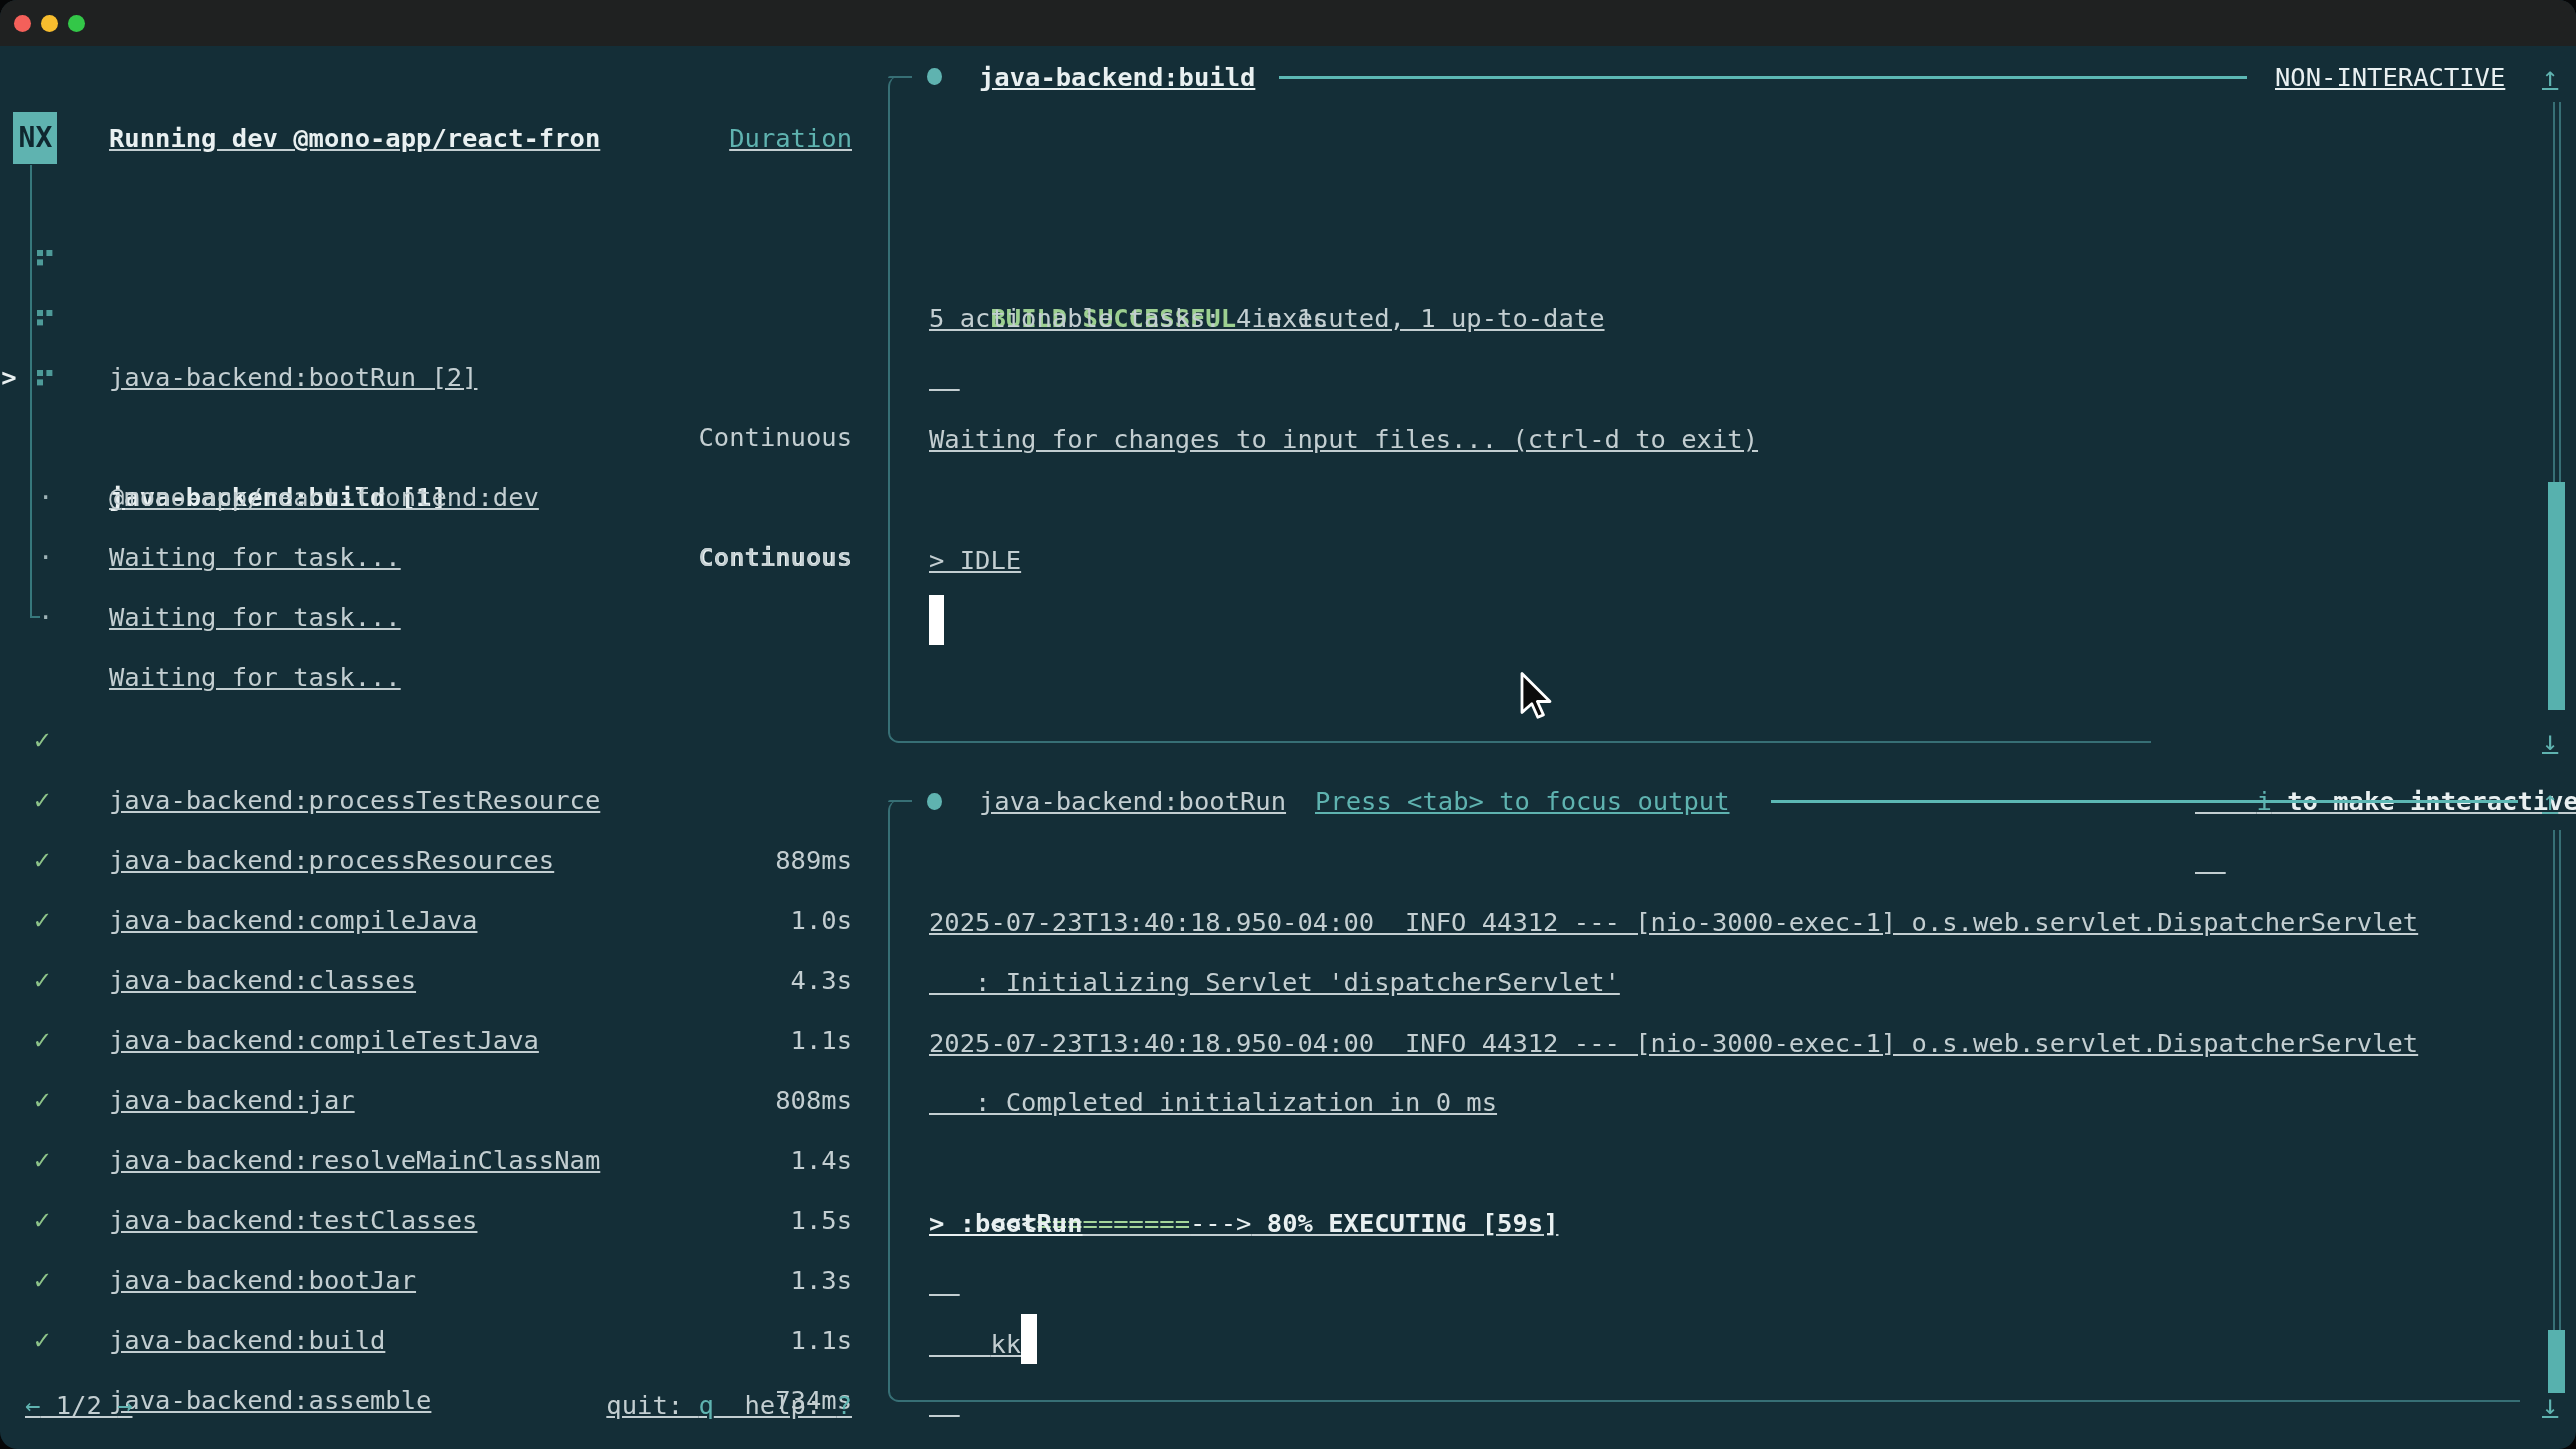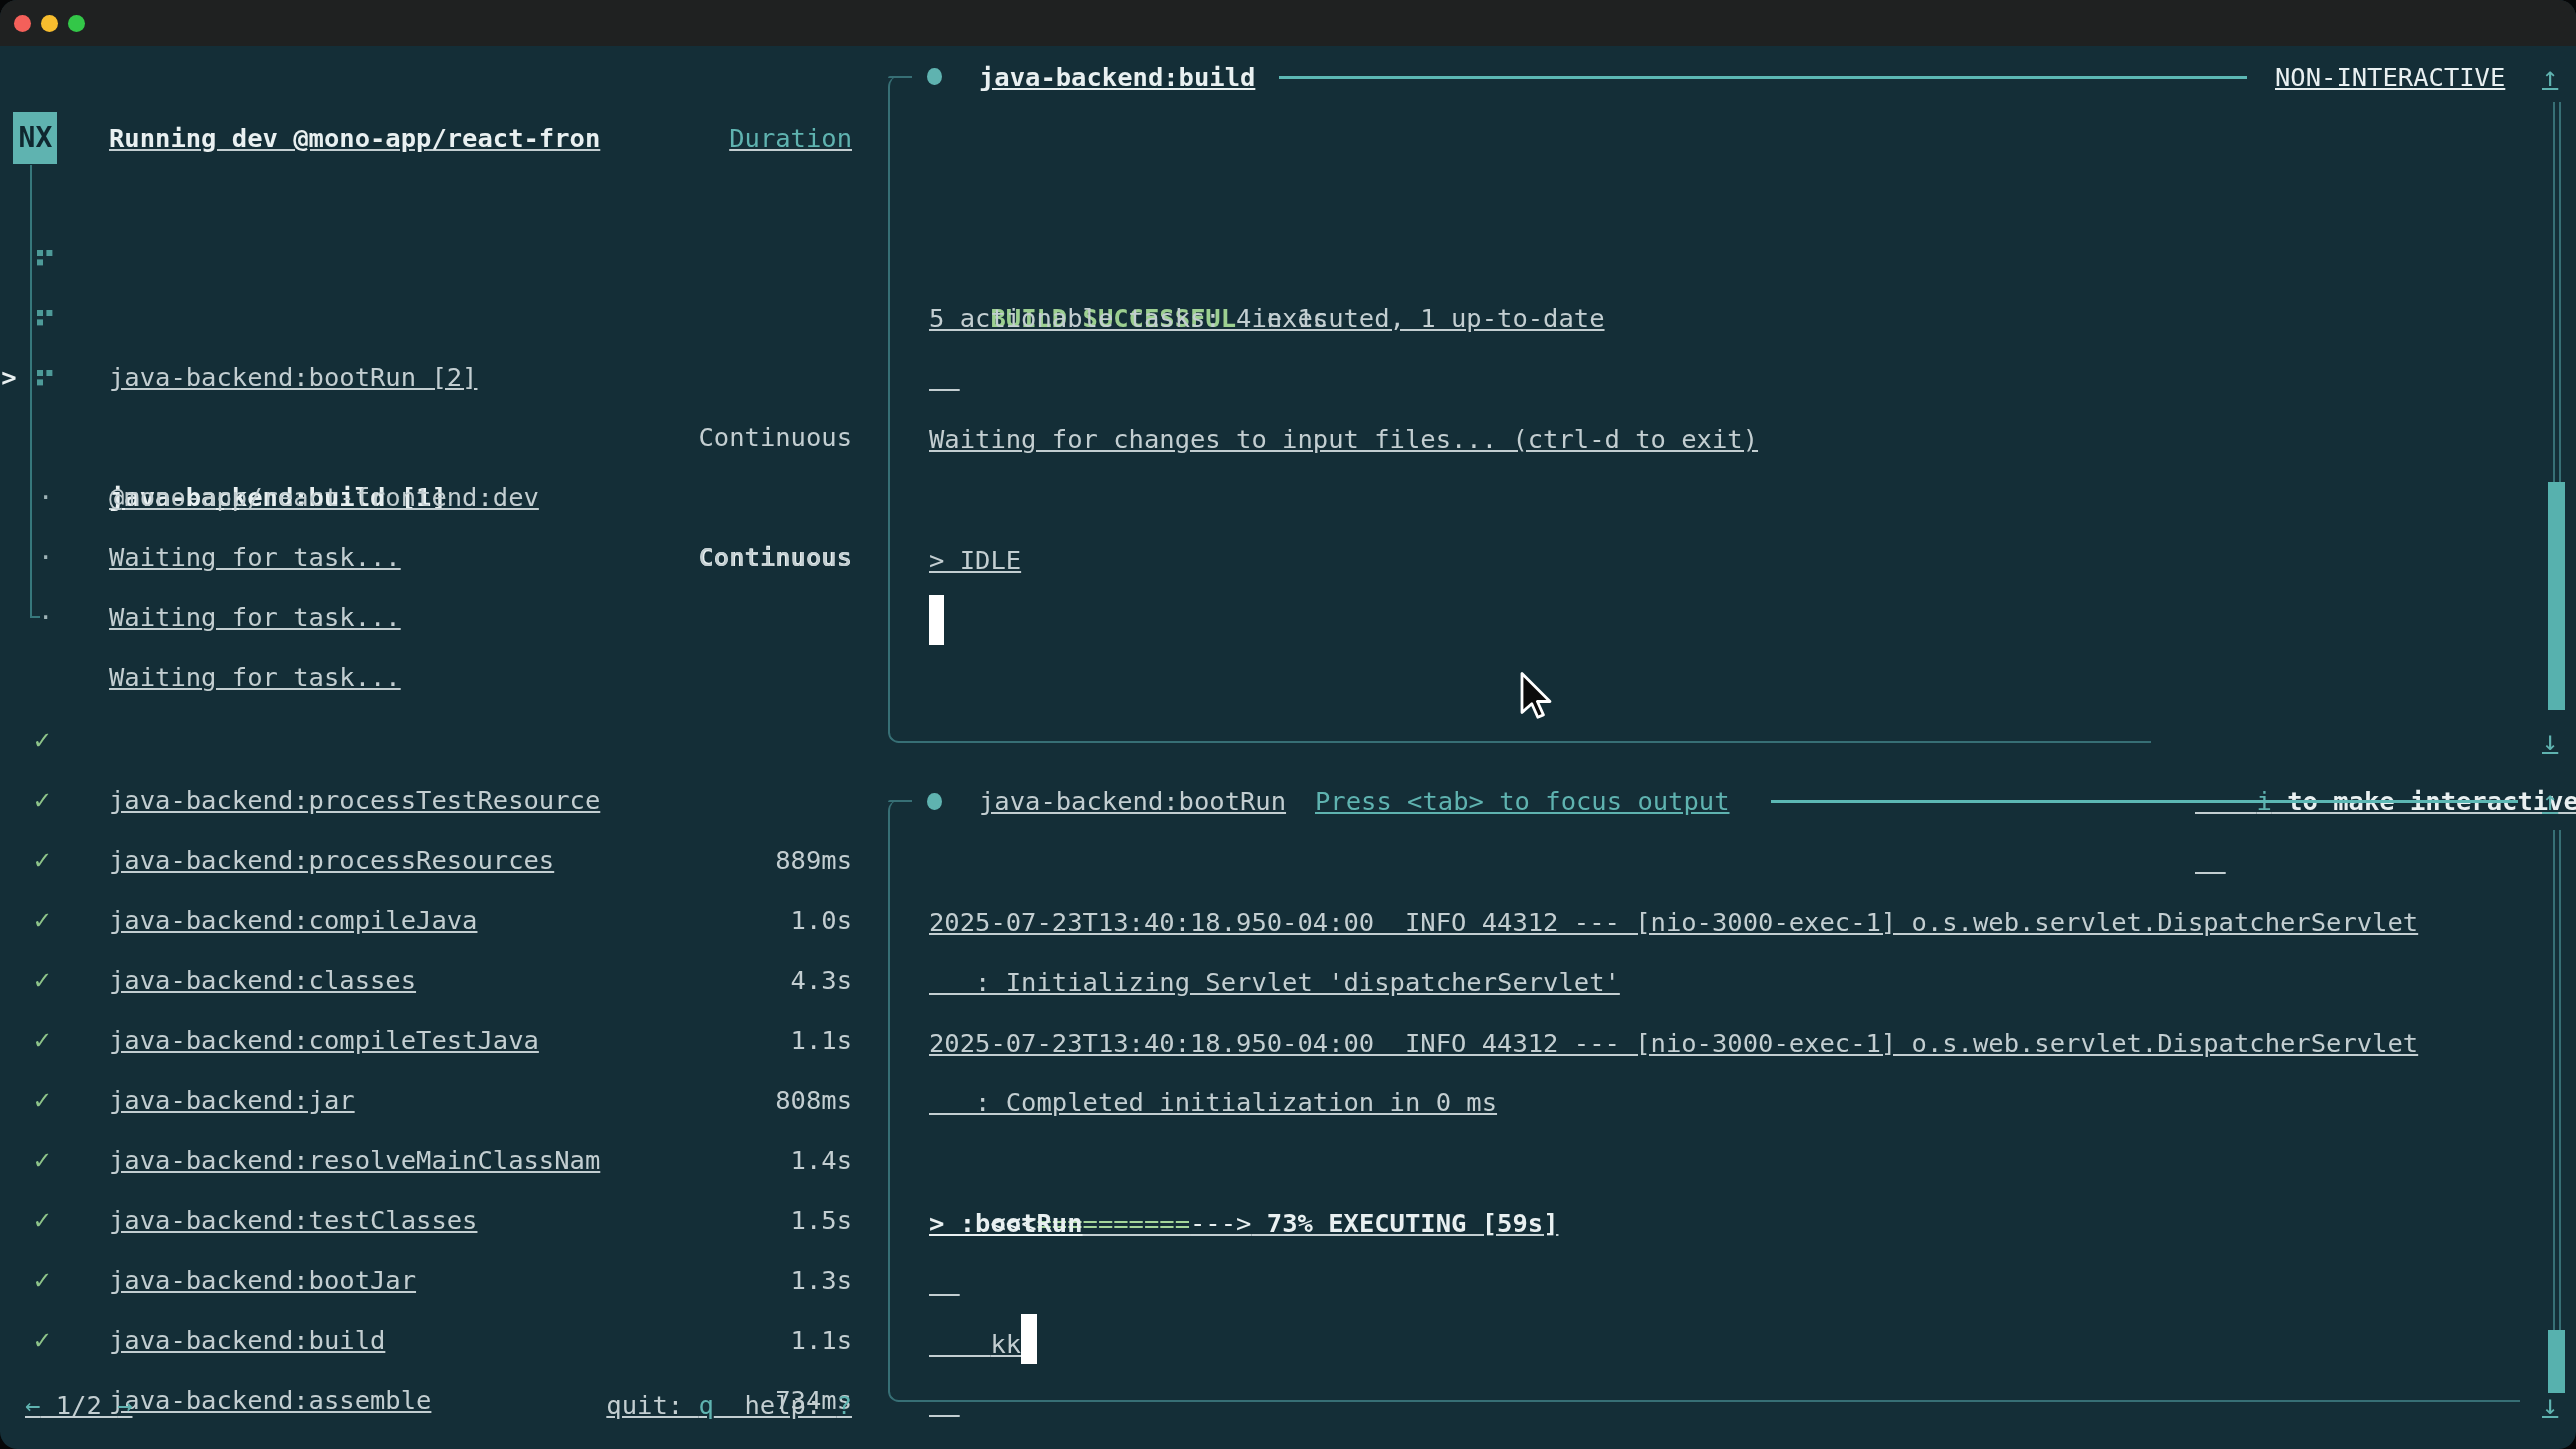--- a/index.html
+++ b/index.html
@@ -186,21 +186,21 @@
   <div class="r" style="left:979px;top:771px;">java-backend:bootRun</div>
   <div class="r teal" style="left:1315px;top:771px;">Press &lt;tab&gt; to focus output</div>
   <div class="rule" style="left:1771px;top:800px;width:747px;"></div>
   <div class="r arrow" style="left:2542px;top:771px;">↑</div>
 
   <div class="r" style="left:929px;top:892px;">2025-07-23T13:40:18.950-04:00  INFO 44312 --- [nio-3000-exec-1] o.s.web.servlet.DispatcherServlet</div>
   <div class="r" style="left:929px;top:952px;">   : Initializing Servlet 'dispatcherServlet'</div>
   <div class="r" style="left:929px;top:1013px;">2025-07-23T13:40:18.950-04:00  INFO 44312 --- [nio-3000-exec-1] o.s.web.servlet.DispatcherServlet</div>
   <div class="r" style="left:929px;top:1072px;">   : Completed initialization in 0 ms</div>
   <div class="r" style="left:929px;top:1133px;">
-    <span class="wn">&lt;&lt;&lt;</span><span class="pg">==========</span><span class="wn">---&gt;</span><span class="w"> 73% EXECUTING [59s]</span>
+    <span class="wn">&lt;&lt;&lt;</span><span class="pg">==========</span><span class="wn">---&gt;</span><span class="w"> 80% EXECUTING [59s]</span>
   </div>
   <div class="r bold" style="left:929px;top:1193px;">&gt; :bootRun</div>
   <div class="r" style="left:929px;top:1254px;">
     <span>kk</span><span class="icur"></span>
   </div>
 
   <div class="r arrow" style="left:2542px;top:1375px;">↓</div>
   <div class="sb-track" style="left:2553px;top:830px;height:500px;"></div>
   <div class="sb-thumb" style="left:2548px;top:1330px;height:63px;"></div>
 

